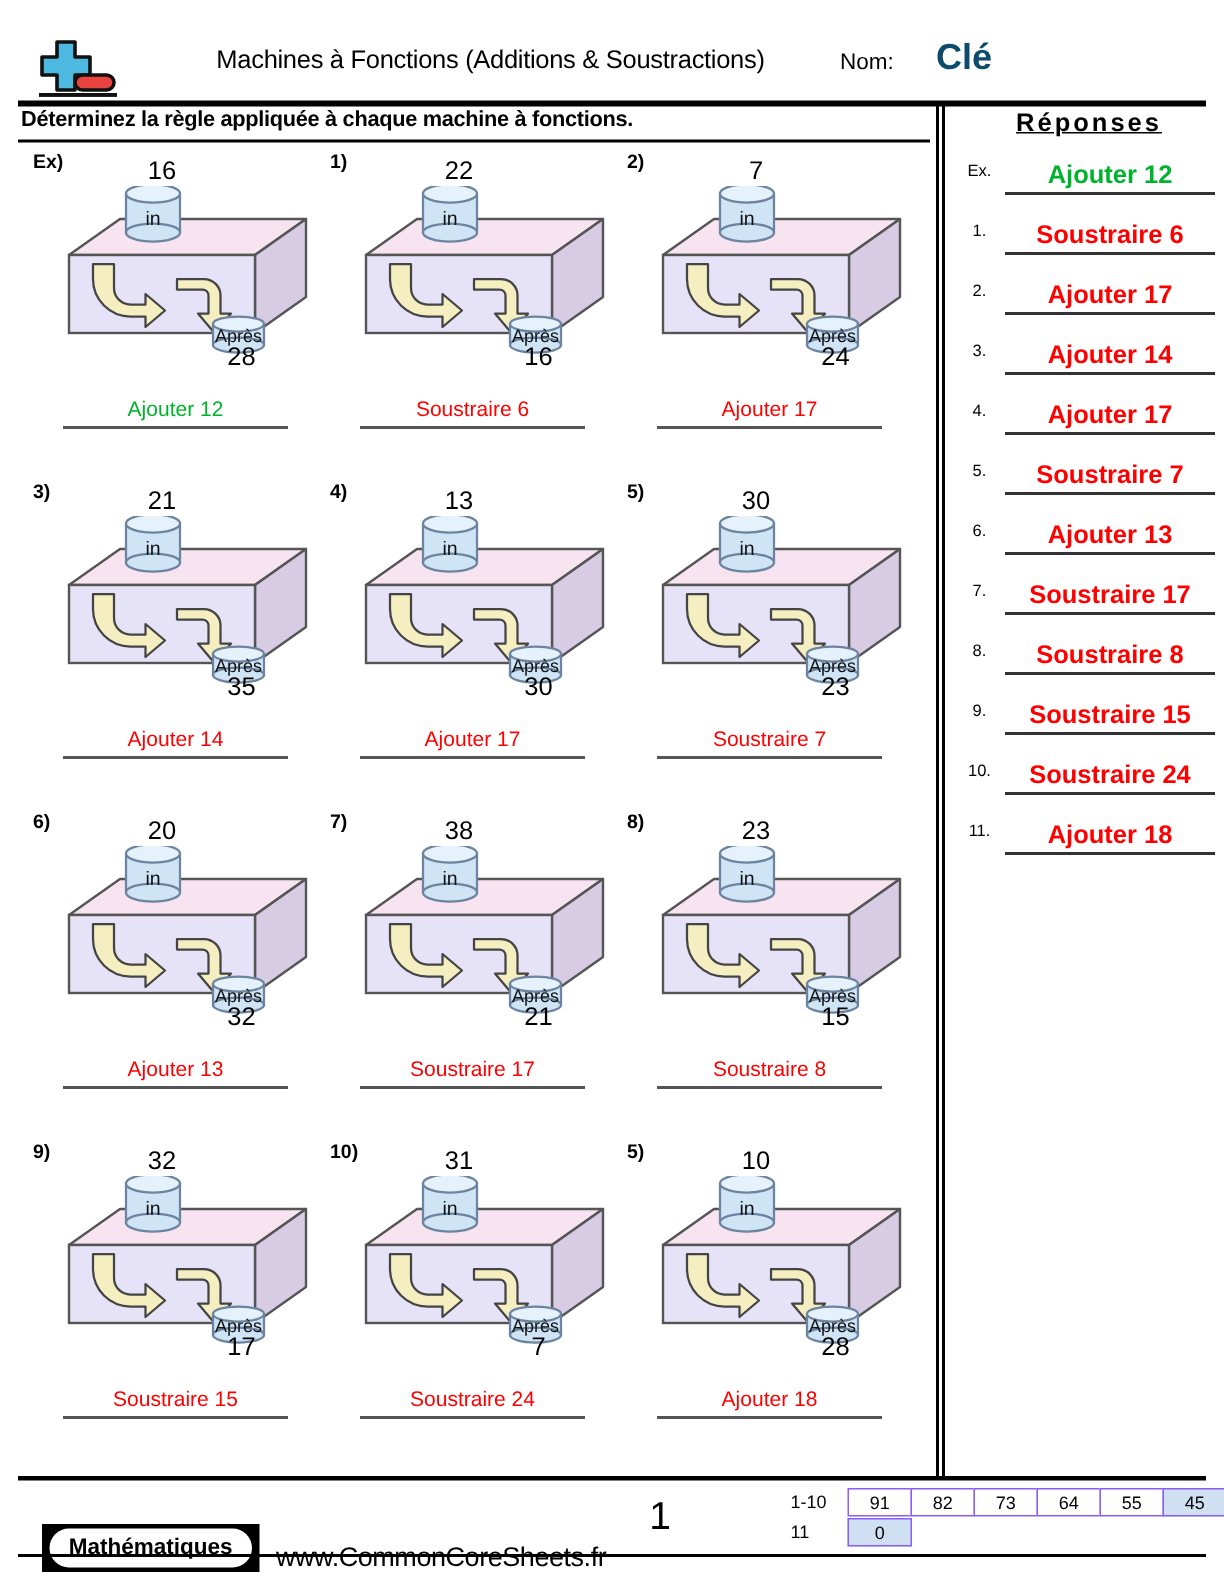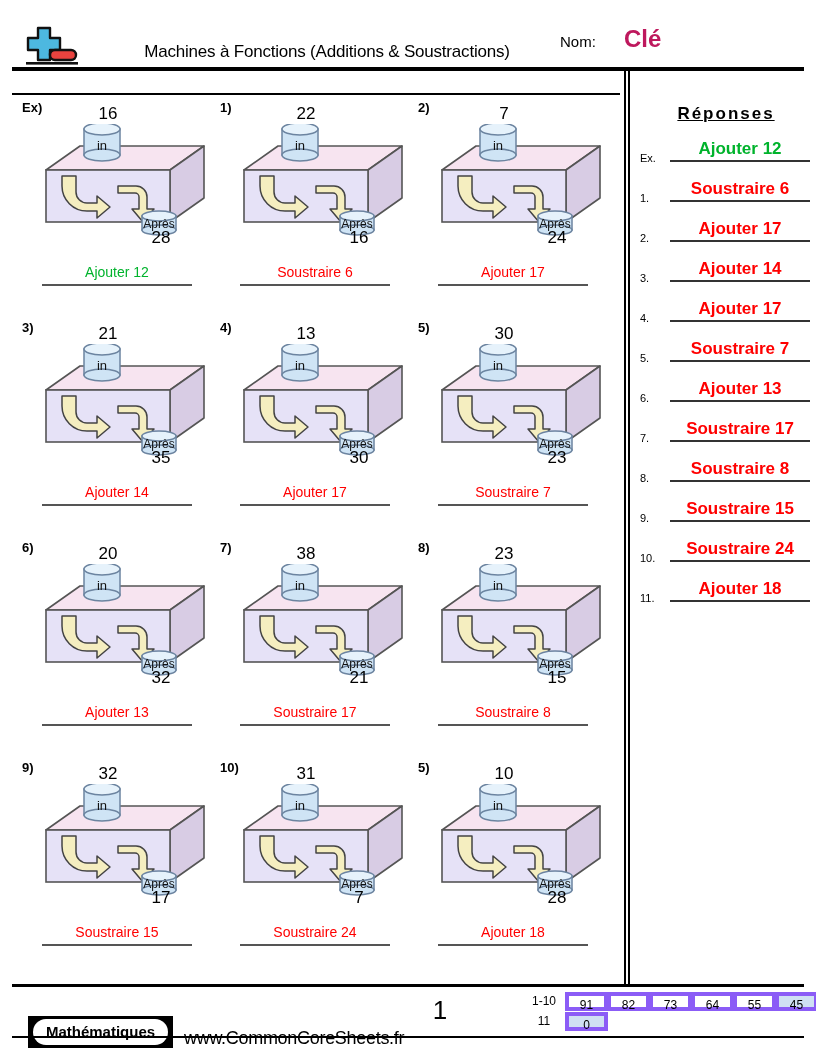--- a/index.html
+++ b/index.html
@@ -2,39 +2,39 @@
 <html><head>
 <meta charset="utf-8">
 <style>
   html,body{margin:0;padding:0;background:#fff;}
   body{width:816px;height:1056px;font-family:"Liberation Sans",sans-serif;color:#000;position:relative;overflow:hidden;}
   .page{position:absolute;left:0;top:0;width:816px;height:1056px;}
 
   
   .hdr{position:absolute;left:12px;top:22px;width:792px;height:46px;}
   .logo{position:absolute;left:8px;top:2px;width:62px;height:44px;}
-  .hdr-title{position:absolute;left:100px;top:20px;width:430px;text-align:center;
+  .hdr-title{position:absolute;left:100px;top:8px;width:430px;text-align:center;
              font-size:17px;letter-spacing:-.2px;white-space:nowrap;}
   .hdr-nom{position:absolute;left:548px;top:11px;font-size:15px;}
-  .hdr-key{position:absolute;left:612px;top:3px;font-size:24px;font-weight:bold;color:#be185d;}
+  .hdr-key{position:absolute;left:612px;top:3px;font-size:24px;font-weight:bold;color:#0c4a6e;}
   .rule-top{position:absolute;left:12px;top:67px;width:792px;height:4px;background:#000;}
 
   .instr{position:absolute;left:14px;top:72px;font-size:14.5px;font-weight:bold;letter-spacing:-.2px;}
   .rule-instr{position:absolute;left:12px;top:93px;width:608px;height:2px;background:#000;}
 
   
   .divider{position:absolute;left:624px;top:68px;width:6px;height:916px;
            border-left:2px solid #000;border-right:2px solid #000;box-sizing:border-box;}
 
   
-  .key{position:absolute;left:640px;top:70px;width:172px;margin-top:32px;}
+  .key{position:absolute;left:640px;top:70px;width:172px;}
   .key-title{text-align:center;font-size:17px;font-weight:bold;letter-spacing:2px;
              text-decoration:underline;margin-top:2px;}
   .key-row{position:relative;height:40px;}
-  .key-num{position:absolute;left:0;bottom:0;width:26px;text-align:left;font-size:11px;}
+  .key-num{position:absolute;left:0;bottom:12px;width:26px;text-align:center;font-size:11px;}
   .key-line{position:absolute;left:30px;bottom:2px;width:140px;height:2px;background:#333;}
   .key-ans{position:absolute;left:30px;bottom:5px;width:140px;text-align:center;
            font-size:17px;font-weight:bold;color:#ff0000;white-space:nowrap;}
   .key-ans.ex{color:#00b32c;}
 
   
   .grid{position:absolute;left:10px;top:98px;width:612px;}
   .prow{position:relative;height:220px;}
   .cell{position:absolute;width:200px;height:218px;}
   .c0{left:6px;} .c1{left:204px;} .c2{left:402px;}
@@ -49,23 +49,23 @@
 
   
   .foot-rule{position:absolute;left:12px;top:984px;width:792px;height:3px;background:#000;}
   .badge{position:absolute;left:28px;top:996px;width:145px;height:32px;background:#000;margin-top:20px;}
   .badge-pill{position:absolute;left:5px;top:3px;width:135px;height:26px;background:#fff;
               border-radius:14px;text-align:center;line-height:26px;font-size:15px;font-weight:bold;}
   .site{position:absolute;left:184px;top:1008px;font-size:18px;letter-spacing:-.3px;margin-top:20px;}
   .pageno{position:absolute;left:410px;top:995px;width:60px;text-align:center;font-size:26px;}
   .score{position:absolute;left:527px;top:991px;font-size:12px;}
   .score-row{display:flex;align-items:center;height:20px;}
-  .score-lbl{width:34px;text-align:center;padding-right:5px;font-size:12px;}
+  .score-lbl{width:34px;text-align:left;padding-right:5px;font-size:12px;}
   .score-cells{display:flex;}
-  .sc{width:43px;height:19px;border:4px solid #8b5cf6;margin-left:-1px;text-align:center;
+  .sc{width:43px;height:19px;border:1px solid #8b5cf6;margin-left:-1px;text-align:center;
       line-height:19px;font-size:12px;background:#fff;box-sizing:border-box;}
   .sc.hl{background:#cfe0f3;}
   .foot-edge{position:absolute;left:12px;top:1036px;width:792px;height:2px;background:#000;}
 </style>
 </head>
 <body>
 
 <div class="page">
 
   <div class="hdr">
@@ -75,20 +75,21 @@
         <rect x="30" y="26" width="26" height="10" rx="5" fill="#e8433f" stroke="#111" stroke-width="2.4"></rect>
         <rect x="6" y="38" width="52" height="2.6" fill="#111"></rect>
       </svg>
     </div>
     <div class="hdr-title">Machines à Fonctions (Additions &amp; Soustractions)</div>
     <div class="hdr-nom">Nom:</div>
     <div class="hdr-key">Clé</div>
   </div>
   <div class="rule-top"></div>
 
+  <div class="instr">Déterminez la règle appliquée à chaque machine à fonctions.</div>
   <div class="rule-instr"></div>
 
   <div class="divider"></div>
 
   <div class="grid" id="grid">
       <div class="prow">
         <div class="cell c0">
           <div class="pnum">Ex)</div>
           <div class="invalue">16</div>
           <div class="mach"><svg width="170" height="112" viewBox="0 0 170 112">

